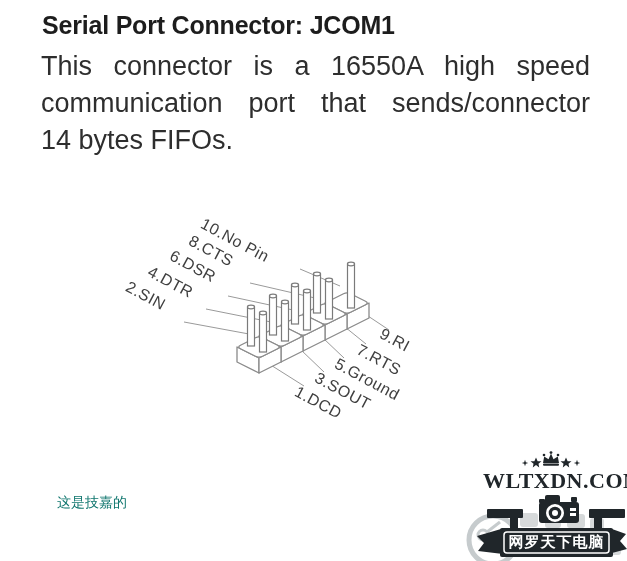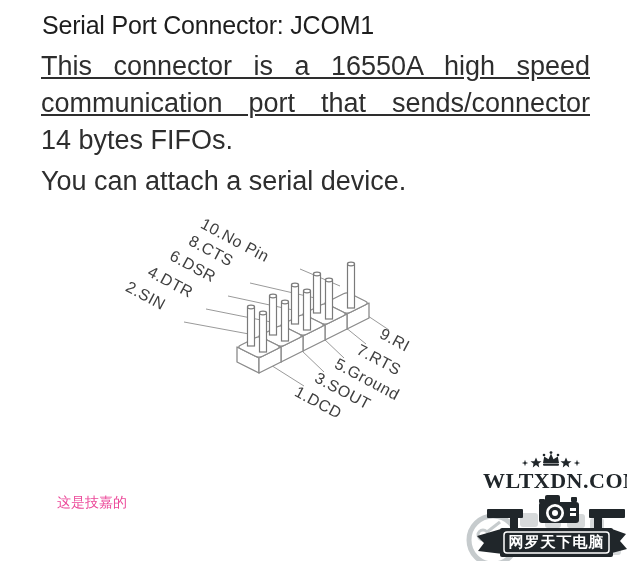--- a/index.html
+++ b/index.html
@@ -1,46 +1,45 @@
 <!DOCTYPE html>
 <html><head>
 <meta charset="utf-8">
 <style>
   html,body{margin:0;padding:0;}
   body{width:627px;height:561px;position:relative;background:#ffffff;overflow:hidden;
        font-family:"Liberation Sans",sans-serif;}
   .abs{position:absolute;}
   
-  #heading{left:42px;top:11px;font-size:25px;font-weight:normal;color:#1d1d1d;letter-spacing:-0.2px;white-space:nowrap;}
+  #heading{left:42px;top:11px;font-size:25px;font-weight:bold;color:#1d1d1d;letter-spacing:-0.2px;white-space:nowrap;}
   #bodycopy{left:41px;top:48px;width:549px;color:#2e2e2e;font-size:27px;line-height:37px;}
   .bline{white-space:nowrap;}
-  .just{white-space:normal;text-align:justify;text-align-last:justify;text-decoration:underline;}
+  .just{white-space:normal;text-align:justify;text-align-last:justify;}
   .para2{margin-top:4px;}
   
   #diagram-svg{left:100px;top:195px;}
   .pin-label{position:absolute;font-size:16px;color:#3f3f3f;letter-spacing:0.5px;
              transform:rotate(28deg);transform-origin:0 0;white-space:nowrap;}
   
   #wm-svg{left:445px;top:450px;}
   #wm-site{left:483px;top:468px;width:152px;text-align:center;font-family:"Liberation Serif",serif;
            font-weight:bold;font-size:22px;color:#20262a;letter-spacing:0.5px;}
   #wm-banner-text{left:500px;top:531px;width:113px;height:33px;text-align:center;font-weight:bold;
            font-size:15px;line-height:22px;color:#ffffff;letter-spacing:1px;white-space:nowrap;}
-  #caption{left:57px;top:494px;font-family:"Liberation Serif",serif;font-size:14px;color:#ec4899;}
+  #caption{left:57px;top:494px;font-family:"Liberation Serif",serif;font-size:14px;color:#0f766e;}
 </style>
 </head>
 <body>
 
 <div class="abs" id="heading">Serial Port Connector: JCOM1</div>
 
 <div class="abs" id="bodycopy">
   <div class="bline just">This connector is a 16550A high speed</div>
   <div class="bline just">communication port that sends/connector</div>
   <div class="bline">14 bytes FIFOs.</div>
-  <div class="bline para2">You can attach a serial device.</div>
 </div>
 
 <svg class="abs" id="diagram-svg" width="400" height="240" viewBox="0 0 400 240">
   <defs>
     <g id="blk">
       <polygon points="0,0 22,11 22,26 0,15" fill="#ffffff" stroke="#8a8a8a" stroke-width="1.3" stroke-linejoin="round"></polygon>
       <polygon points="22,11 44,0 44,15 22,26" fill="#ffffff" stroke="#8a8a8a" stroke-width="1.3" stroke-linejoin="round"></polygon>
       <path d="M3.5,-1.75 L18.5,-9.25 Q22,-11 25.5,-9.25 L40.5,-1.75 Q44,0 40.5,1.75 L25.5,9.25 Q22,11 18.5,9.25 L3.5,1.75 Q0,0 3.5,-1.75 Z" fill="#ffffff" stroke="#8a8a8a" stroke-width="1.3" stroke-linejoin="round"></path>
     </g>
     <g id="pin">

